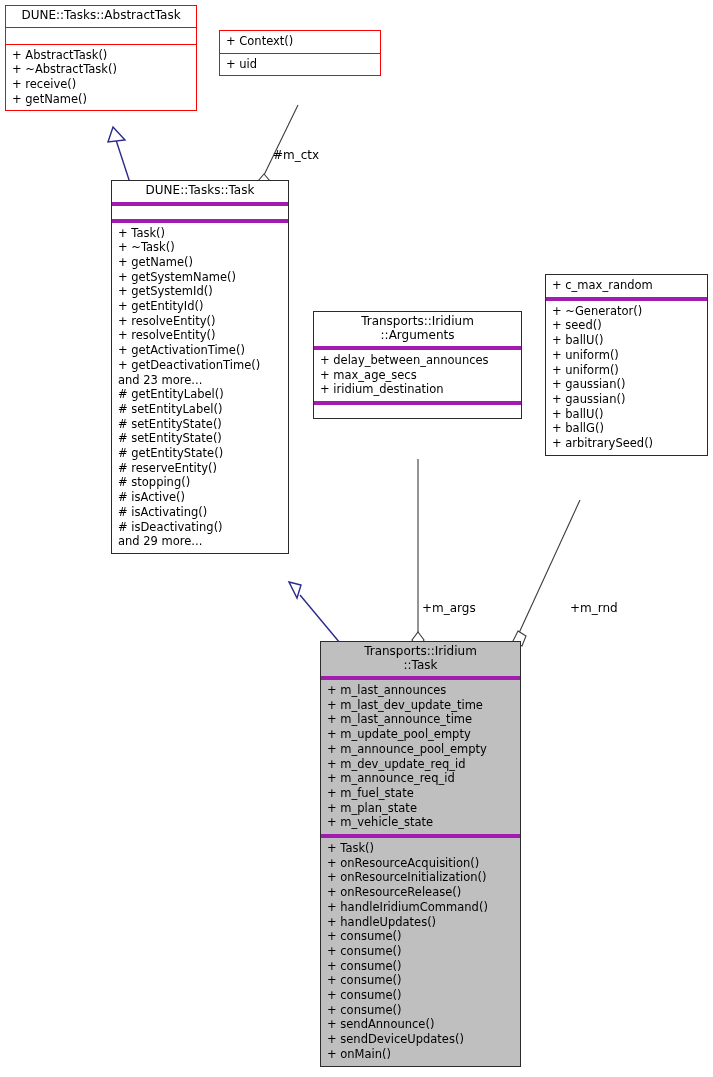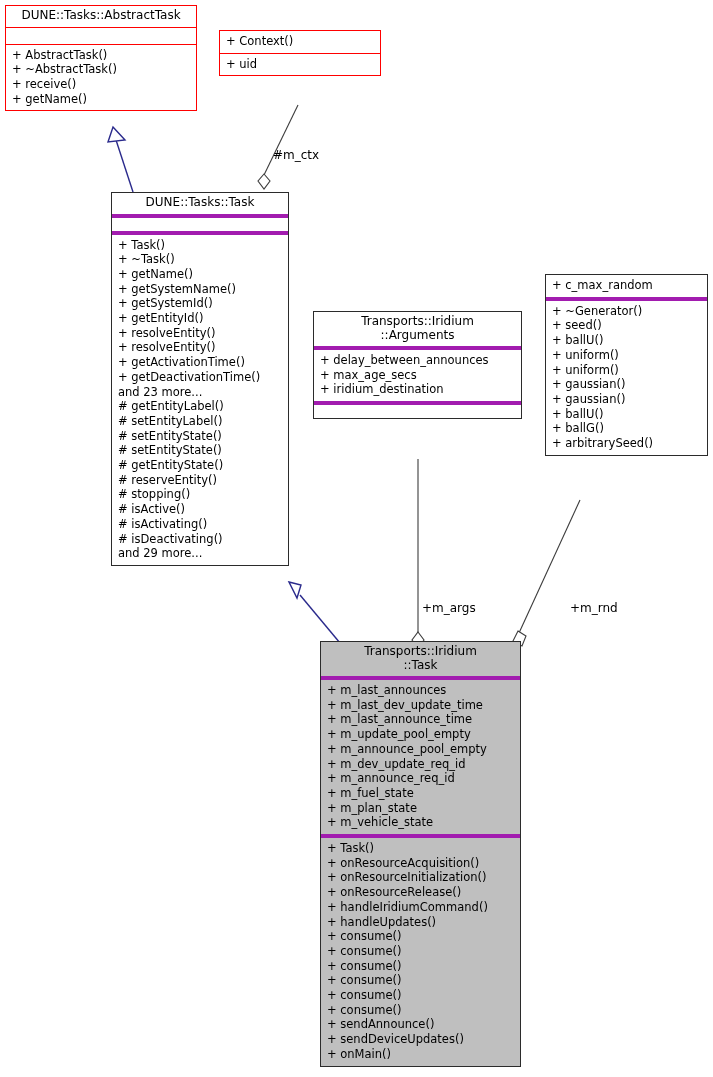--- a/index.html
+++ b/index.html
@@ -97,21 +97,21 @@
         <div class="row">+ Context()</div>
       </div>
     </div>
     <div class="sec">
       <div class="rowlist">
         <div class="row">+ uid</div>
       </div>
     </div>
   </div>
 
-  <div class="uml dark" style="left:111px;top:192px;width:178px;">
+  <div class="uml dark" style="left:111px;top:180px;width:178px;">
     <div class="sec">
       <div class="title">DUNE::Tasks::Task</div>
     </div>
     <div class="sec emptysec"></div>
     <div class="sec">
       <div class="rowlist">
         <div class="row">+ Task()</div>
         <div class="row">+ ~Task()</div>
         <div class="row">+ getName()</div>
         <div class="row">+ getSystemName()</div>

